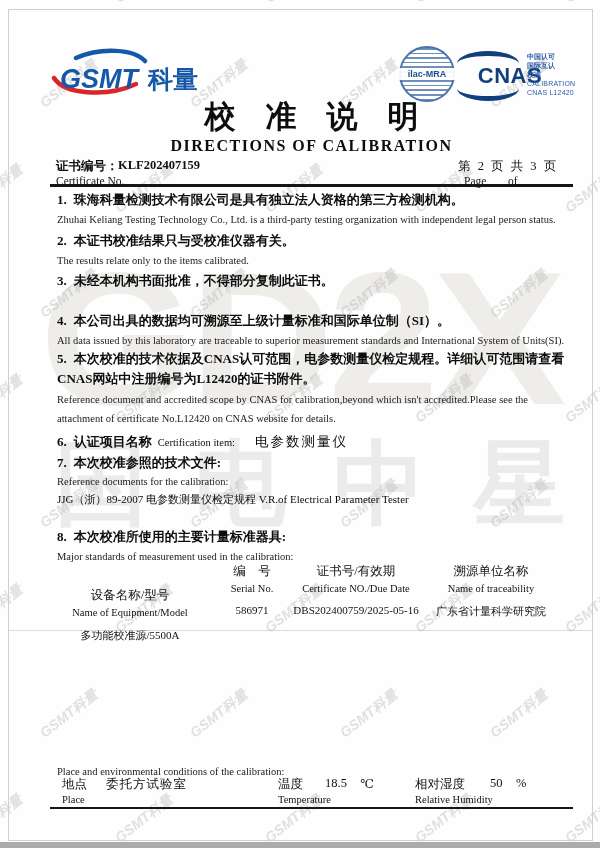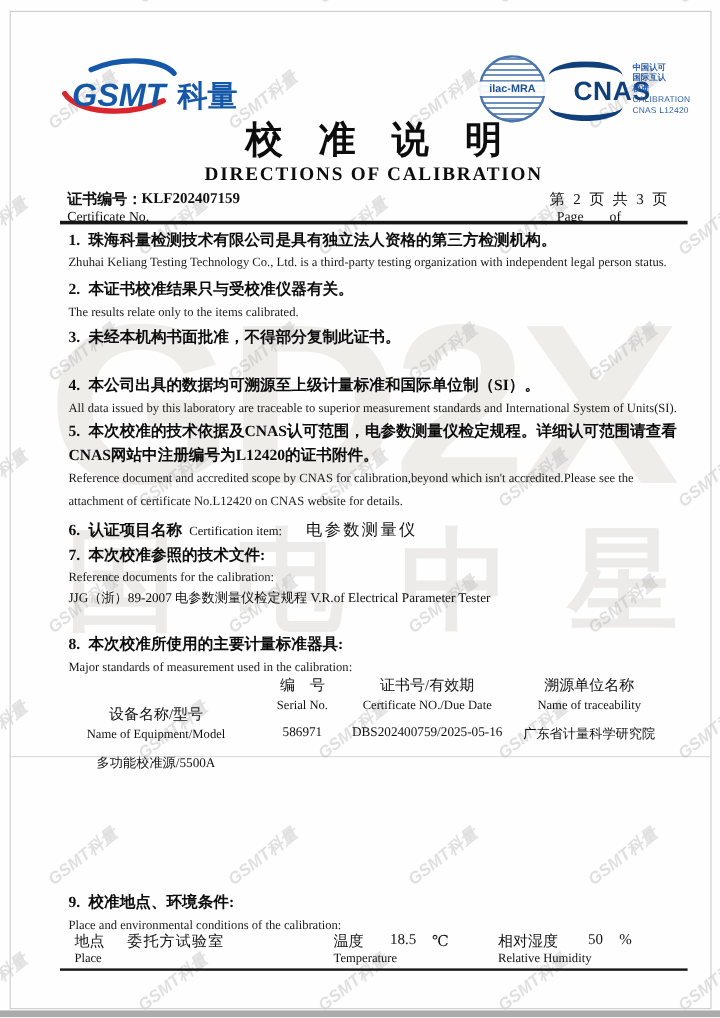--- a/index.html
+++ b/index.html
@@ -213,21 +213,20 @@
   <div class="tbl-cell th-en col1">Name of Equipment/Model</div>
   <div class="tbl-cell th-en col2">Serial No.</div>
   <div class="tbl-cell th-en col3">Certificate NO./Due Date</div>
   <div class="tbl-cell th-en col4">Name of traceability</div>
 
   <div class="tbl-cell td-row col1">多功能校准源/5500A</div>
   <div class="tbl-cell td-row col2">586971</div>
   <div class="tbl-cell td-row col3">DBS202400759/2025-05-16</div>
   <div class="tbl-cell td-row col4">广东省计量科学研究院</div>
 
-  <div class="clause t9"><span class="no">9.</span><span>校准地点、环境条件:</span></div>
   <div class="clause-en t9e">Place and environmental conditions of the calibration:</div>
 
   <div class="env-cn e-place">地点</div>
   <div class="env-cn e-place-v">委托方试验室</div>
   <div class="env-cn e-temp">温度</div>
   <div class="env-cn e-temp-v">18.5</div>
   <div class="env-cn e-temp-u">℃</div>
   <div class="env-cn e-rh">相对湿度</div>
   <div class="env-cn e-rh-v">50</div>
   <div class="env-cn e-rh-u">%</div>

